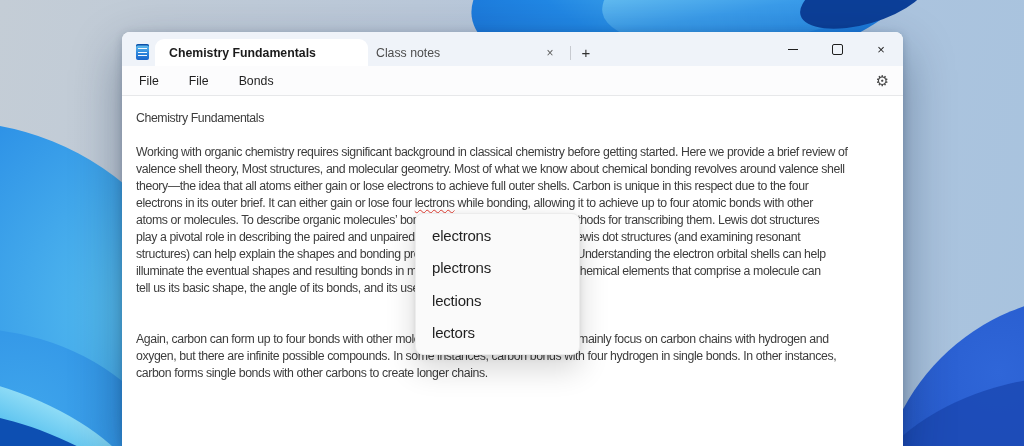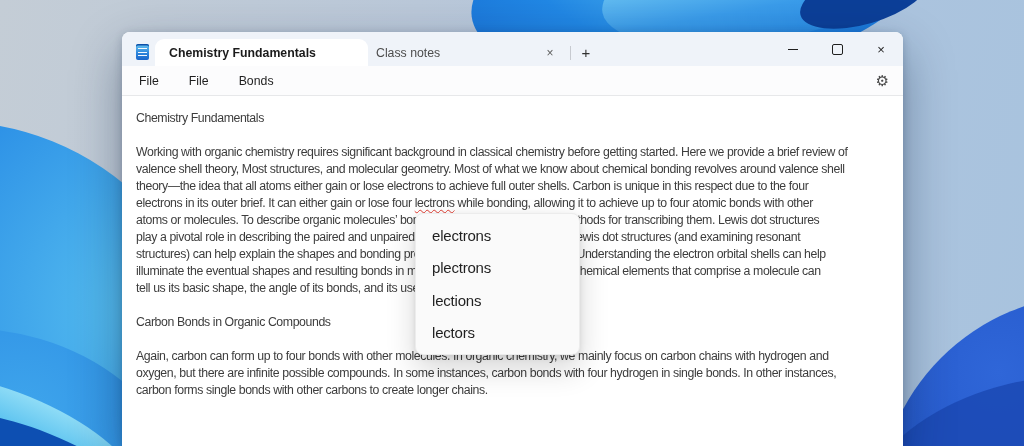--- a/index.html
+++ b/index.html
@@ -139,21 +139,20 @@
 
       <div class="line"><span>electrons in its outer brief. It can either gain or lose four </span><span class="misspelled">lectrons</span><span> while bonding, allowing it to achieve up to four atomic bonds with other</span></div>
 
       <div class="line">atoms or molecules. To describe organic molecules’ bonds, chemists developed the methods for transcribing them. Lewis dot structures</div>
       <div class="line">play a pivotal role in describing the paired and unpaired electrons of molecules. Using Lewis dot structures (and examining resonant</div>
       <div class="line">structures) can help explain the shapes and bonding properties of organic compounds. Understanding the electron orbital shells can help</div>
       <div class="line">illuminate the eventual shapes and resulting bonds in molecules. Simply observing the chemical elements that comprise a molecule can</div>
       <div class="line">tell us its basic shape, the angle of its bonds, and its uses.</div>
 
       <div class="blank"></div>
-      <div class="line">Carbon Bonds in Organic Compounds</div>
       <div class="blank"></div>
 
       <div class="line">Again, carbon can form up to four bonds with other molecules. In organic chemistry, we mainly focus on carbon chains with hydrogen and</div>
       <div class="line">oxygen, but there are infinite possible compounds. In some instances, carbon bonds with four hydrogen in single bonds. In other instances,</div>
       <div class="line">carbon forms single bonds with other carbons to create longer chains.</div>
     </div>
   </div>
 
   <div class="spell-menu">
     <div class="spell-item">electrons</div>

